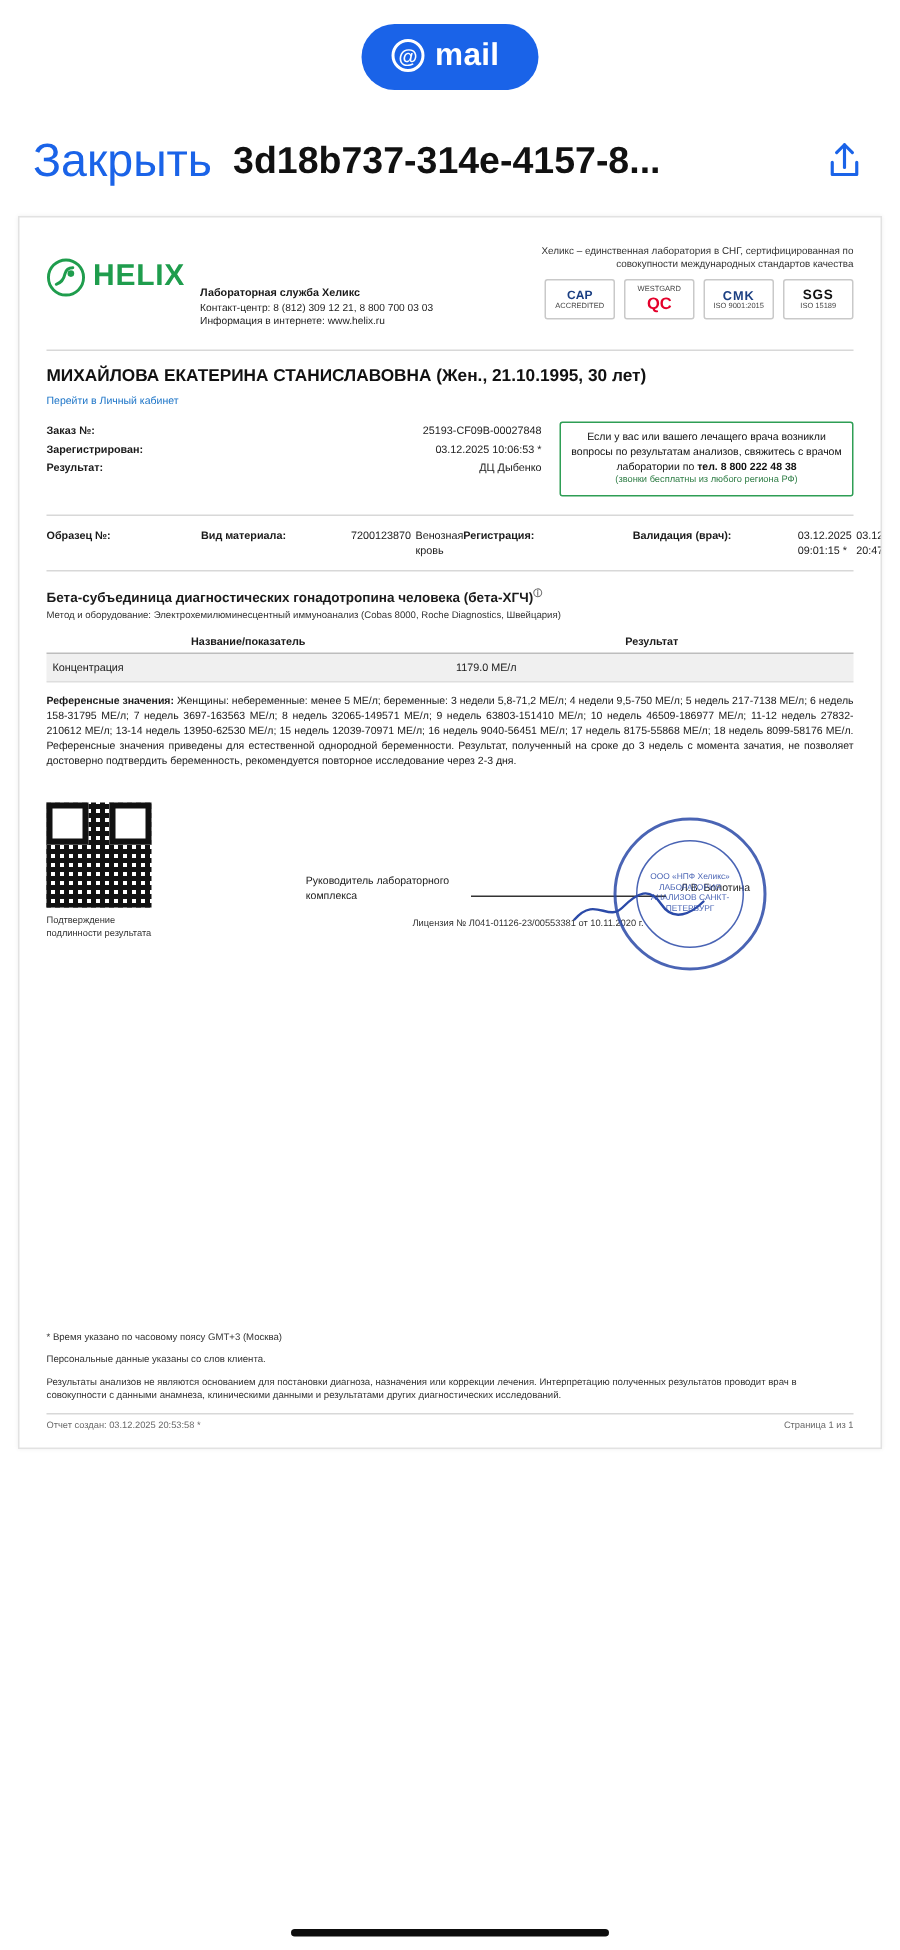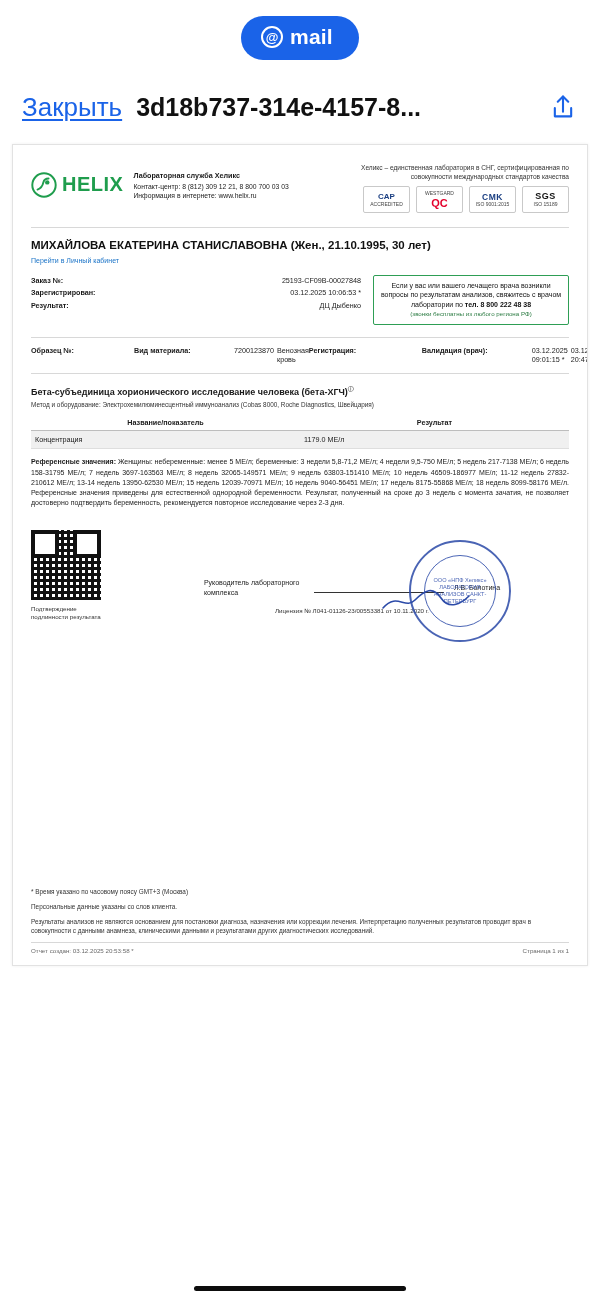--- a/index.html
+++ b/index.html
@@ -61,23 +61,22 @@
   
   .header-row {
     height: 62px;
     display: flex;
     align-items: center;
     padding: 0 22px;
     gap: 14px;
     background: #ffffff;
   }
   .close-link {
-    font-size: 26px;
+    font-size: 31px;
     color: #1a63e8;
-    text-decoration: underline;
     text-underline-offset: 3px;
     white-space: nowrap;
     cursor: pointer;
   }
   .doc-title {
     font-size: 25px;
     font-weight: 700;
     color: #111111;
     white-space: nowrap;
     overflow: hidden;
@@ -137,20 +136,21 @@
   .helix-word {
     font-size: 20px;
     font-weight: 700;
     color: #1f9d4d;
     letter-spacing: .5px;
   }
   .contact-block {
     flex: 0 0 auto;
     padding-top: 8px;
     max-width: 180px;
+    margin-top: 19px;
   }
   .contact-title {
     font-weight: 700;
     font-size: 7.2px;
     margin-bottom: 1px;
   }
   .contact-line { font-size: 6.8px; color: #222; }
 
   .cert-block {
     margin-left: auto;
@@ -531,21 +531,21 @@
             <div class="k2">Валидация (врач):</div>
           </div>
           <div class="sample-rows">
             <div>03.12.2025 09:01:15 *</div>
             <div>03.12.2025 20:47:40 *</div>
           </div>
         </div>
       </div>
 
       <div class="test-title">
-        <span>Бета-субъединица хорионического исследование человека (бета-ХГЧ)</span><span class="sup">ⓘ</span>
+        <span>Бета-субъединица диагностических гонадотропина человека (бета-ХГЧ)</span><span class="sup">ⓘ</span>
       </div>
       <div class="method-line">Метод и оборудование: Электрохемилюминесцентный иммуноанализ (Cobas 8000, Roche Diagnostics, Швейцария)</div>
 
       <table class="res-table">
         <thead>
           <tr>
             <th class="col2">Название/показатель</th>
             <th class="col2">Результат</th>
           </tr>
         </thead>

